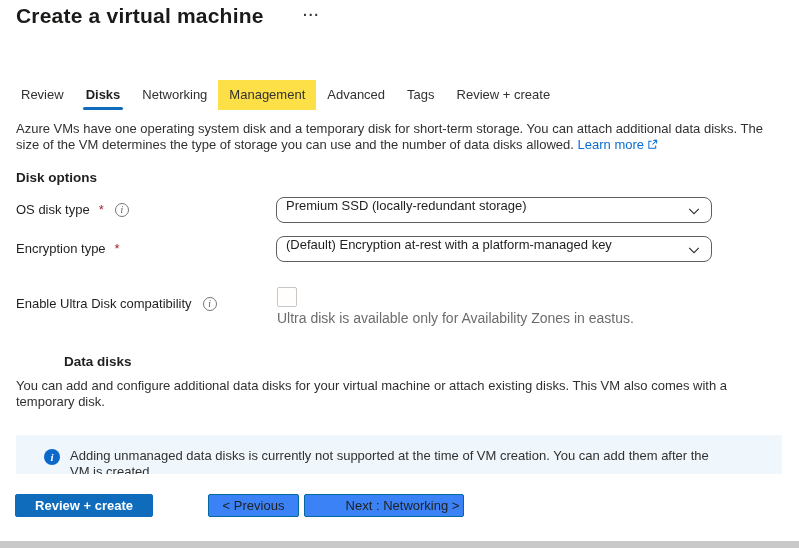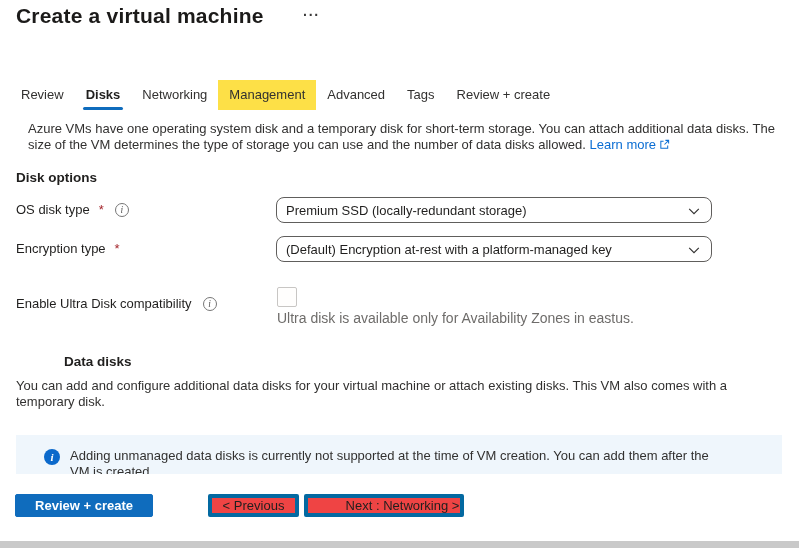--- a/index.html
+++ b/index.html
@@ -39,21 +39,21 @@
   .tab.active { font-weight:700; color:#201f1e; }
   .tab.active::after {
     content:""; position:absolute;
     left:8px; right:8px; bottom:0px; height:3px;
     background:#0f6cbd; border-radius:2px;
   }
   .tab.hovered { background:#fde047; }
 
   
   .intro {
-    left:28px; top:121px; width:762px;
+    left:16px; top:121px; width:762px;
     font-size:13px; line-height:15.5px; color:#323130;
   }
   .link { color:#0a6dd3; text-decoration:none; cursor:pointer; }
   .ext-icon { display:inline-block; vertical-align:-1px; margin-left:3px; }
 
   
   .section-heading {
     left:16px; font-size:13.5px; font-weight:700; color:#201f1e;text-align:right;
   }
   .h-disk-options { top:170px; }
@@ -74,21 +74,21 @@
     border:1px solid #767676; border-radius:50%;
     font-size:9.5px; font-style:italic; font-family:"Liberation Serif", serif;
     color:#555; display:inline-flex; align-items:center; justify-content:center;
     cursor:pointer; flex:0 0 auto;
   }
 
   .select-box {
     left:276px; width:436px; height:26px;
     border:1px solid #605e5c; border-radius:8px; background:#fff;
     font-size:13px; color:#201f1e;
-    display:flex; align-items:center;
+    display:flex; 
     padding:0 30px 0 9px; cursor:pointer;
   }
   .sel-os  { top:197px; }
   .sel-enc { top:236px; }
   .select-box .chev {
     position:absolute; right:10px; top:6px;
   }
 
   .checkbox {
     left:277px; top:287px; width:20px; height:20px;
@@ -134,22 +134,22 @@
     font-size:13px; border-radius:2px;
     display:flex; align-items:center; justify-content:center;
     cursor:pointer; white-space:nowrap;
   }
   .btn-primary {
     left:15px; width:138px;
     background:#0f6cbd; color:#ffffff; font-weight:700;
     border:1px solid #0f6cbd;
   }
   .btn-outline {
-    background:#ef4444; color:#201f1e;
-    border:4px solid #0369a1;
+    background:#3b82f6; color:#201f1e;
+    border:1px solid #0369a1;
   }
   .btn-prev { left:208px; width:91px; }
   .btn-next { left:304px; width:160px;padding-left:37px; }
 
   .hscrollbar {
     left:0; top:541px; width:799px; height:7px;
     background:#c9c9c9; cursor:pointer;
   }
 </style>
 </head>

